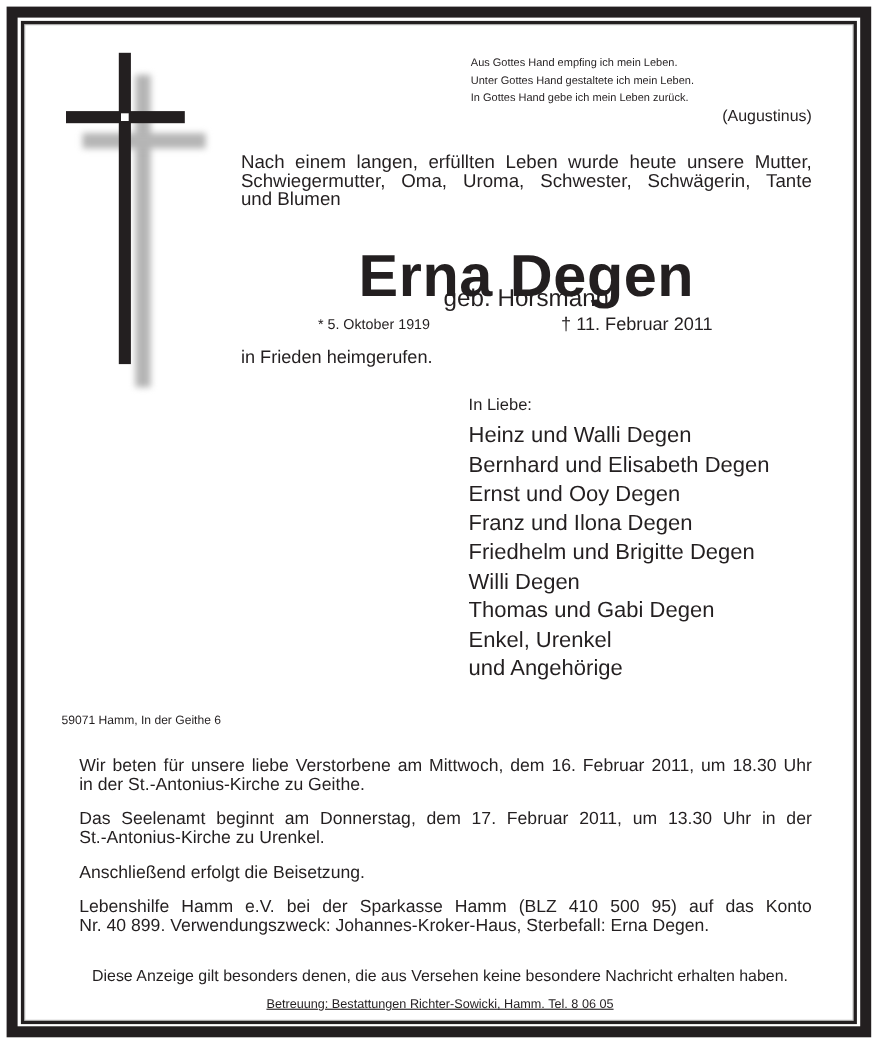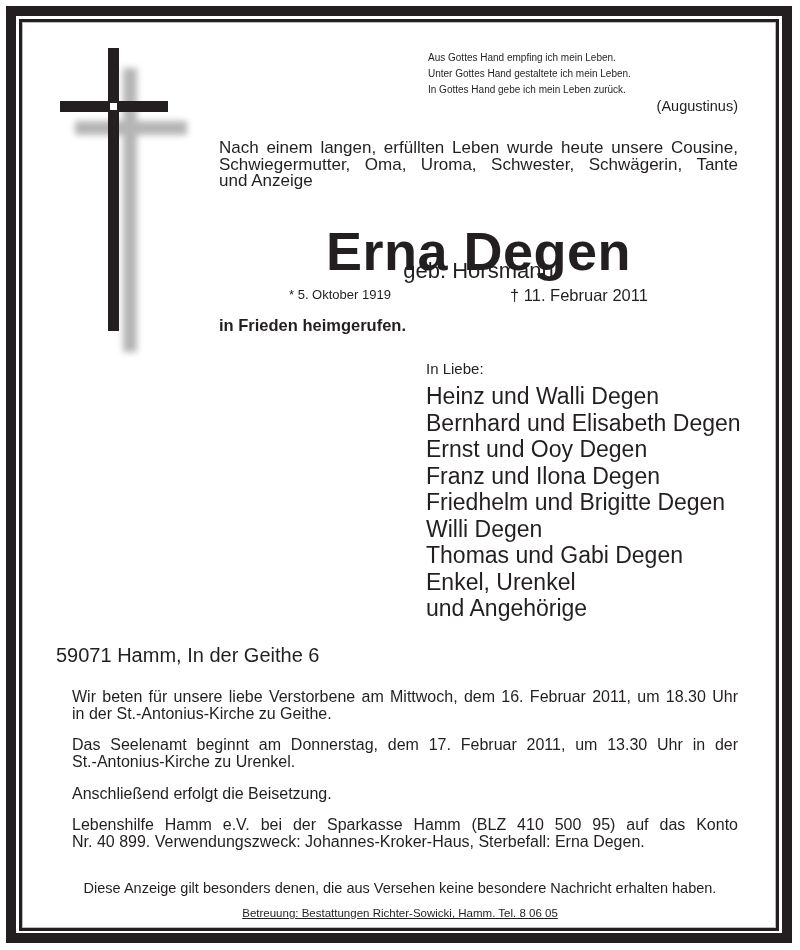--- a/index.html
+++ b/index.html
@@ -21,25 +21,25 @@
 
   .quote { left: 428px; top: 50px; font-size: 10px; line-height: 16px; }
   .quote-author { right: 62px; top: 98px; font-size: 14.5px; line-height: 16px; }
   .intro { left: 219px; top: 140px; width: 519px; font-size: 17px; line-height: 16.5px; text-align: justify; text-align-last: left; }
   .intro .line { display: block; text-align: justify; text-align-last: justify; }
   .intro .line.last { text-align-last: left; }
   .name { left: 219px; top: 200px; width: 519px; text-align: center; font-size: 54px; font-weight: bold; line-height: 62px; letter-spacing: 0.5px; margin-top: 20px; }
   .maiden { left: 219px; top: 262px; width: 519px; text-align: center; font-size: 22px; line-height: 18px; }
   .born { left: 289px; top: 285px; font-size: 13px; line-height: 20px; }
   .died { left: 510px; top: 285px; font-size: 16.5px; line-height: 20px; }
-  .peace { left: 219px; top: 315px; font-size: 16.5px; line-height: 20px; font-weight: bold; }
+  .peace { left: 219px; top: 315px; font-size: 16.5px; line-height: 20px; }
   .love-label { left: 426px; top: 360px; font-size: 15px; line-height: 18px; }
-  .mourners { left: 426px; top: 383px; font-size: 23px; line-height: 26.5px; list-style: none; padding: 0; }
+  .mourners { left: 426px; top: 383px; font-size: 20px; line-height: 26.5px; list-style: none; padding: 0; }
   .mourners li { white-space: nowrap; }
-  .address { left: 56px; top: 645px; font-size: 20px; line-height: 20px; }
+  .address { left: 56px; top: 645px; font-size: 11px; line-height: 20px; }
   .para { left: 56px; width: 682px; font-size: 16px; line-height: 16.5px; }
   .para .line { display: block; text-align: justify; text-align-last: justify; white-space: nowrap; margin-left: 16px; }
   .para .line.last { text-align-last: left; }
   .p1 { top: 689px; }
   .p2 { top: 737px; }
   .p3 { top: 786px; }
   .p4 { top: 817px; }
   .notice { left: 40px; top: 879px; width: 720px; text-align: center; font-size: 14.5px; line-height: 18px; }
   .care { left: 40px; top: 906px; width: 720px; text-align: center; font-size: 11.5px; line-height: 14px; text-decoration: underline; }
 </style>
@@ -58,23 +58,23 @@
 </div>
 
 <div class="abs quote">
   <div>Aus Gottes Hand empfing ich mein Leben.</div>
   <div>Unter Gottes Hand gestaltete ich mein Leben.</div>
   <div>In Gottes Hand gebe ich mein Leben zurück.</div>
 </div>
 <div class="abs quote-author">(Augustinus)</div>
 
 <div class="abs intro">
-  <span class="line">Nach einem langen, erfüllten Leben wurde heute unsere Cousine,</span>
+  <span class="line">Nach einem langen, erfüllten Leben wurde heute unsere Mutter,</span>
   <span class="line">Schwiegermutter, Oma, Uroma, Schwester, Schwägerin, Tante</span>
-  <span class="line last">und Anzeige</span>
+  <span class="line last">und Blumen</span>
 </div>
 
 <h1 class="abs name">Erna Degen</h1>
 <div class="abs maiden">geb. Horsmann</div>
 <div class="abs born">* 5. Oktober 1919</div>
 <div class="abs died">† 11. Februar 2011</div>
 <div class="abs peace">in Frieden heimgerufen.</div>
 
 <div class="abs love-label">In Liebe:</div>
 <ul class="abs mourners">

